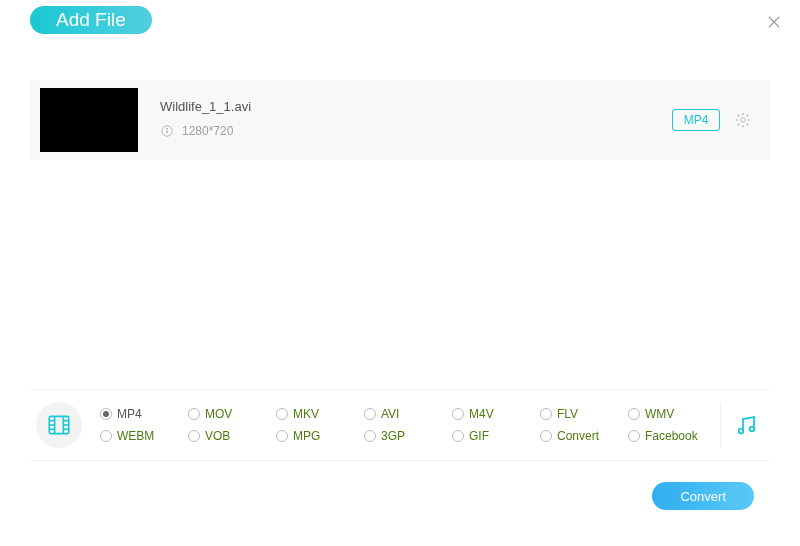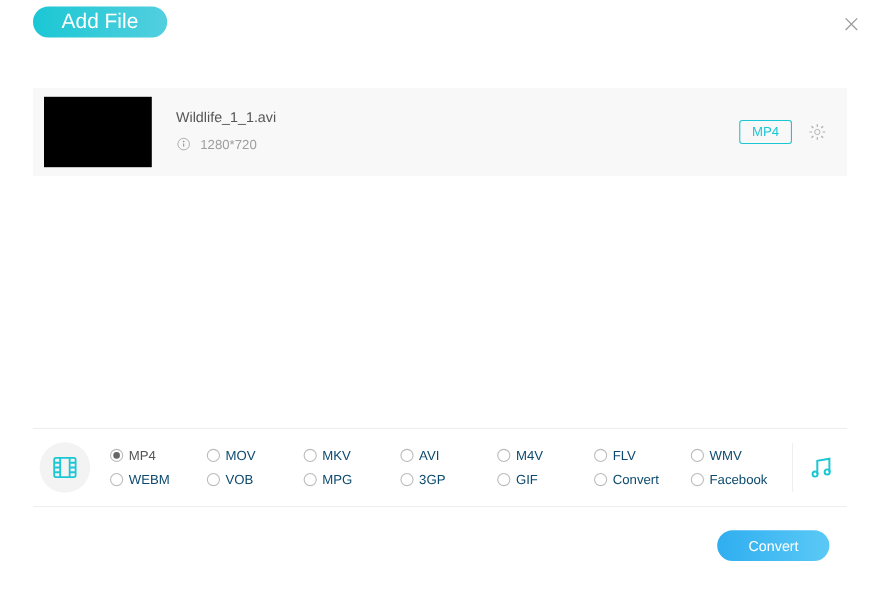--- a/index.html
+++ b/index.html
@@ -121,21 +121,21 @@
       grid-template-columns: repeat(7, 1fr);
       gap: 8px 6px;
       flex: 1;
     }
     .radio-item {
       display: flex;
       align-items: center;
       gap: 5px;
       cursor: pointer;
       font-size: 12px;
-      color: #0c4a6e;
+      color: #4d7c0f;
     }
     .radio-circle {
       width: 12px;
       height: 12px;
       border: 1px solid #bbb;
       border-radius: 50%;
       display: flex;
       align-items: center;
       justify-content: center;
     }

